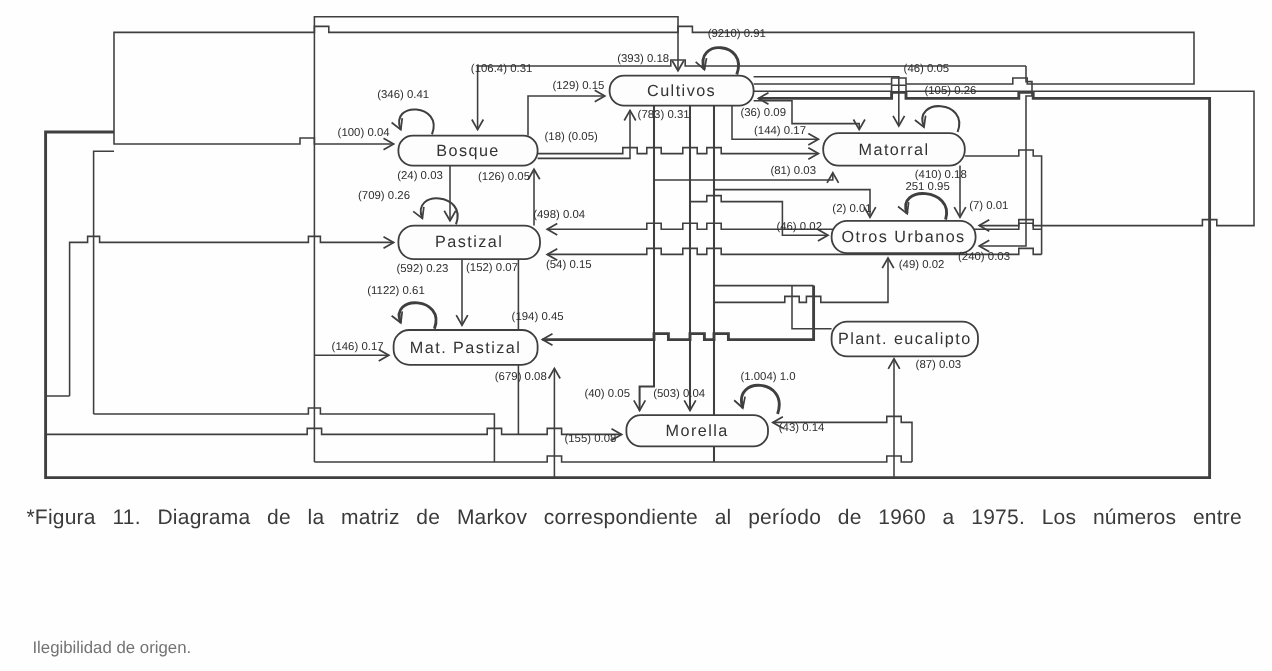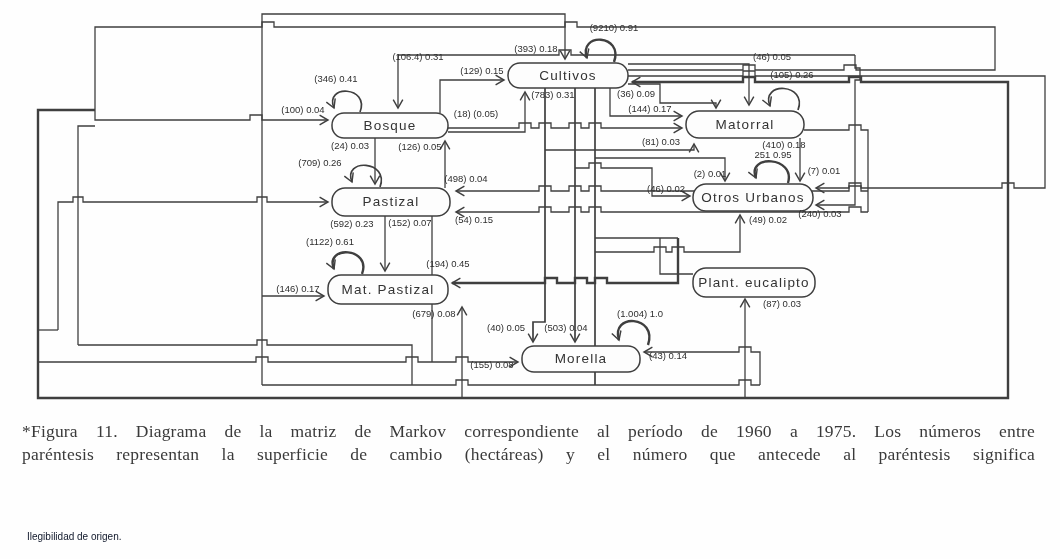--- a/index.html
+++ b/index.html
@@ -2,24 +2,24 @@
 <html><head>
 <meta charset="utf-8">
 <style>
   html,body{margin:0;padding:0;}
   .page{position:relative;width:1060px;height:559px;background:#fefefe;overflow:hidden;
         font-family:"Liberation Sans",sans-serif;color:#3c3c3c;}
   svg text{font-family:"Liberation Sans",sans-serif;}
   .lbl{font-size:9.5px;fill:#2e2e2e;}
   .node-lbl{font-size:13.5px;fill:#333;letter-spacing:1.2px;}
   .caption{position:absolute;left:22px;top:420px;width:1013px;font-size:17.5px;
-           line-height:23px;color:#3a3a3a;letter-spacing:.2px;font-family:Liberation Serif, serif;}
+           line-height:23px;color:#3a3a3a;letter-spacing:.2px;}
   .cap-line{text-align:justify;text-align-last:justify;}
   .cap-line.last{text-align-last:left;}
-  .footnote{position:absolute;left:27px;top:531px;font-size:10px;color:#0f172a;}
+  .footnote{position:absolute;left:27px;top:531px;font-size:14px;color:#737373;}
   .wire{stroke:#3f3f3f;stroke-width:1.3;fill:none;}
   .tk{stroke-width:2.4;}
   .md{stroke-width:1.7;}
   .nodebox{fill:#fdfdfd;stroke:#3f3f3f;stroke-width:1.5;}
 </style>
 </head>
 <body>
 
 <div class="page">
   <svg width="1060" height="414" viewBox="0 0 1060 414">
@@ -153,17 +153,16 @@
       <text class="lbl" x="566" y="331">(503) 0.04</text>
       <text class="lbl" x="640" y="317">(1.004) 1.0</text>
       <text class="lbl" x="782" y="307">(87) 0.03</text>
       <text class="lbl" x="668" y="359">(43) 0.14</text>
       <text class="lbl" x="492" y="368">(155) 0.08</text>
     </g>
   </svg>
 
   <div class="caption">
     <div class="cap-line">*Figura 11. Diagrama de la matriz de Markov correspondiente al período de 1960 a 1975. Los números entre</div>
-    <div class="cap-line">paréntesis representan la superficie de cambio (hectáreas) y el número que antecede al paréntesis significa</div>
   </div>
 
   <div class="footnote">Ilegibilidad de origen.</div>
 </div>
 
 </body></html>

